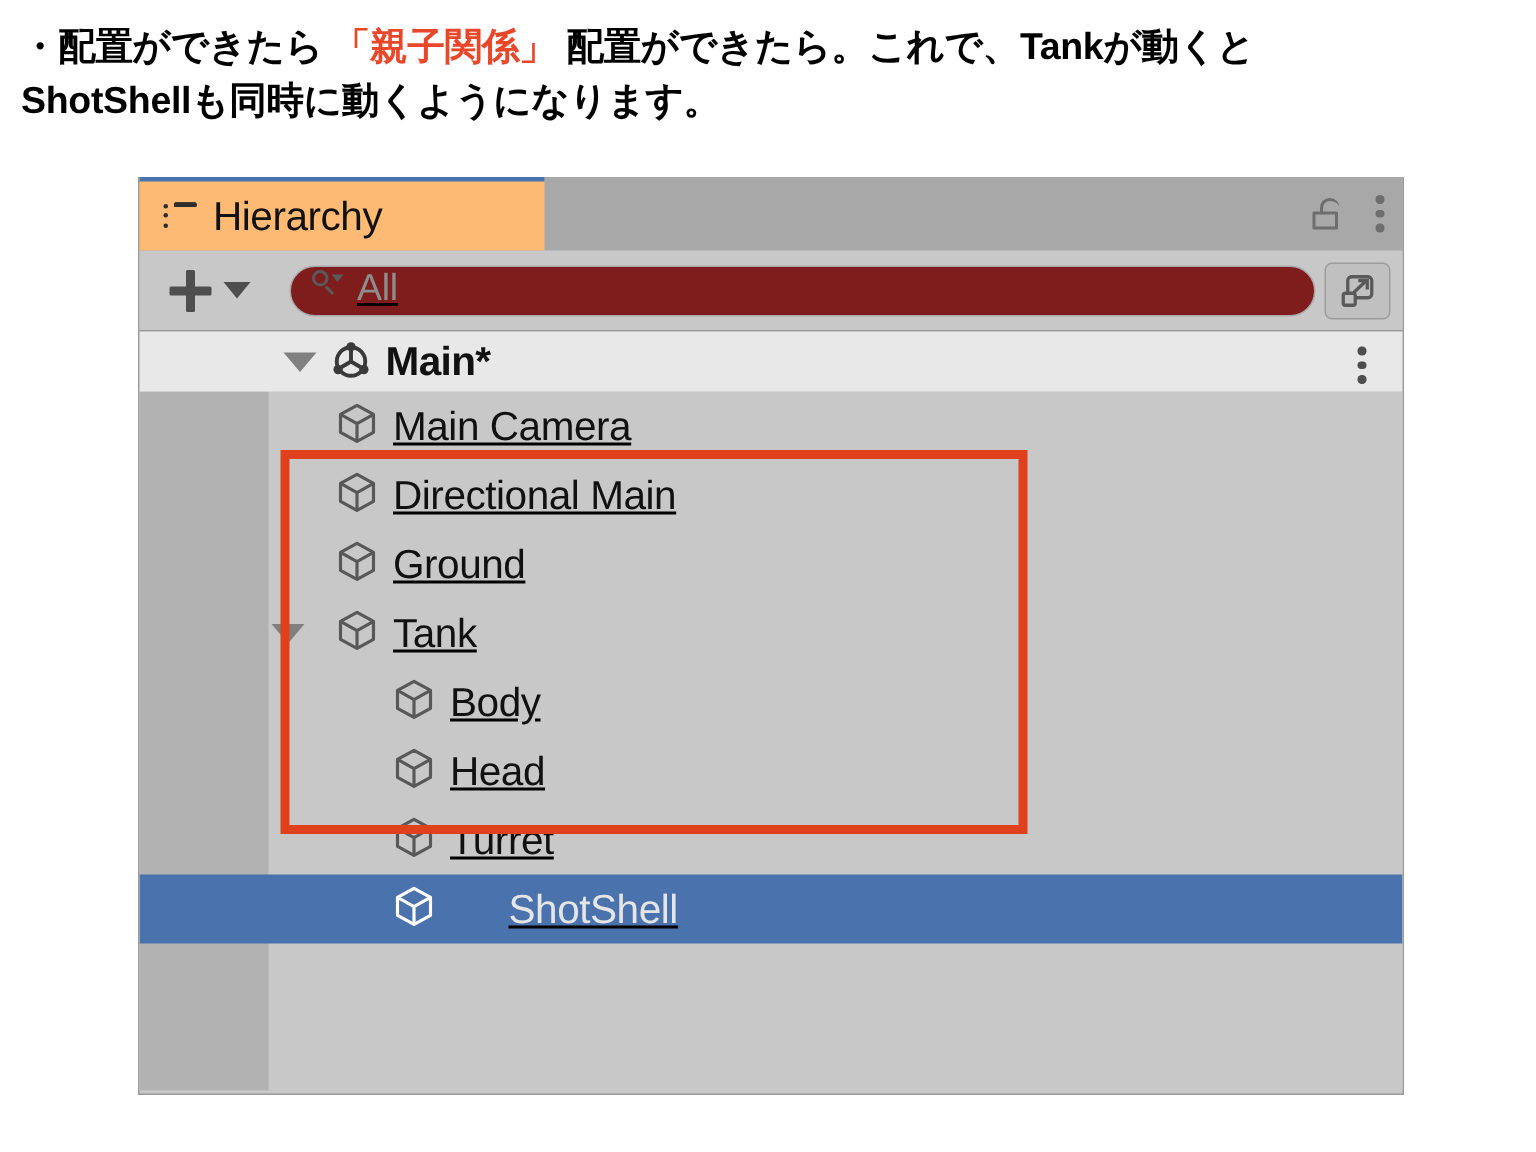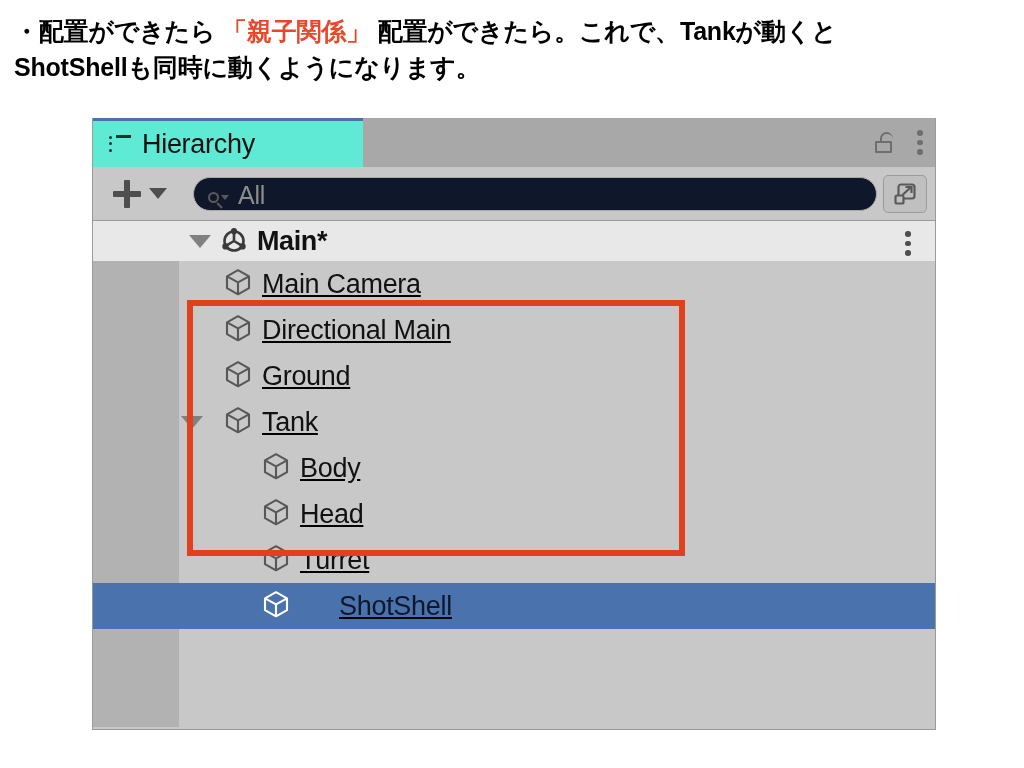--- a/index.html
+++ b/index.html
@@ -38,21 +38,21 @@
   
   #tab-bar {
     position: relative;
     height: 49px;
     background: #a8a8a8;
   }
   #tab-hierarchy {
     position: absolute;
     left: 0; top: 0;
     width: 270px; height: 49px;
-    background: #5eead4;
+    background: #fdba74;
     border-top: 3px solid #4a72ad;
     display: flex;
     align-items: center;
     padding-left: 16px;
   }
   #tab-hierarchy .tab-label {
     font-size: 27px;
     color: #111111;
     margin-left: 11px;
     letter-spacing: -0.3px;
@@ -121,26 +121,27 @@
   .caret-down {
     width: 0; height: 0;
     border-left: 9px solid transparent;
     border-right: 9px solid transparent;
     border-top: 11px solid #4e4e4e;
   }
   #search-field {
     flex: 1;
     margin-left: 20px;
     height: 34px;
-    background: #0f172a;
+    background: #7f1d1d;
     border: 1px solid #a9a9a9;
     border-radius: 17px;
     display: flex;
-    align-items: flex-end;
+    align-items: flex-start;
     padding: 0 14px;
+    text-decoration: underline;
   }
   .search-icon { width: 20px; height: 20px; position: relative; flex: none; }
   .search-icon .ring {
     position: absolute; left: 0; top: 2px;
     width: 11px; height: 11px;
     border: 2.4px solid #5a5a5a; border-radius: 50%;
   }
   .search-icon .handle {
     position: absolute; left: 9px; top: 12px;
     width: 7px; height: 2.4px; background: #5a5a5a;
@@ -221,21 +222,21 @@
   }
   .tree-row.selected { background: #4a72ad; }
   .tree-row .cube { flex: none; }
   .tree-row .row-label {
     font-size: 27px;
     color: #111111;
     letter-spacing: -0.3px;
     margin-left: 9px;
     white-space: nowrap;
   }
-  .tree-row.selected .row-label { color: #0f172a; margin-left: 48px; }
+  .tree-row.selected .row-label { color: #e5e5e5; margin-left: 48px; }
 
   
   #highlight-box {
     position: absolute;
     left: 94px; top: 182px;
     width: 498px; height: 256px;
     border: 6px solid #e0401c;
     z-index: 5;
     pointer-events: none;
   }

